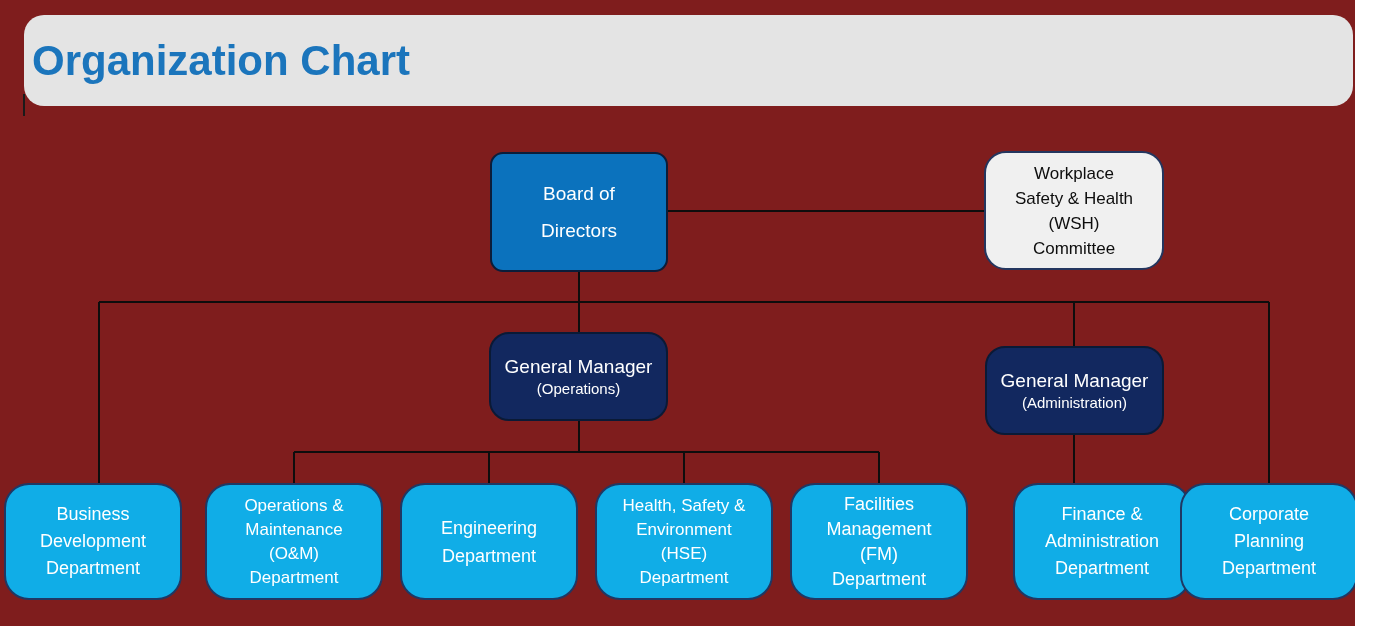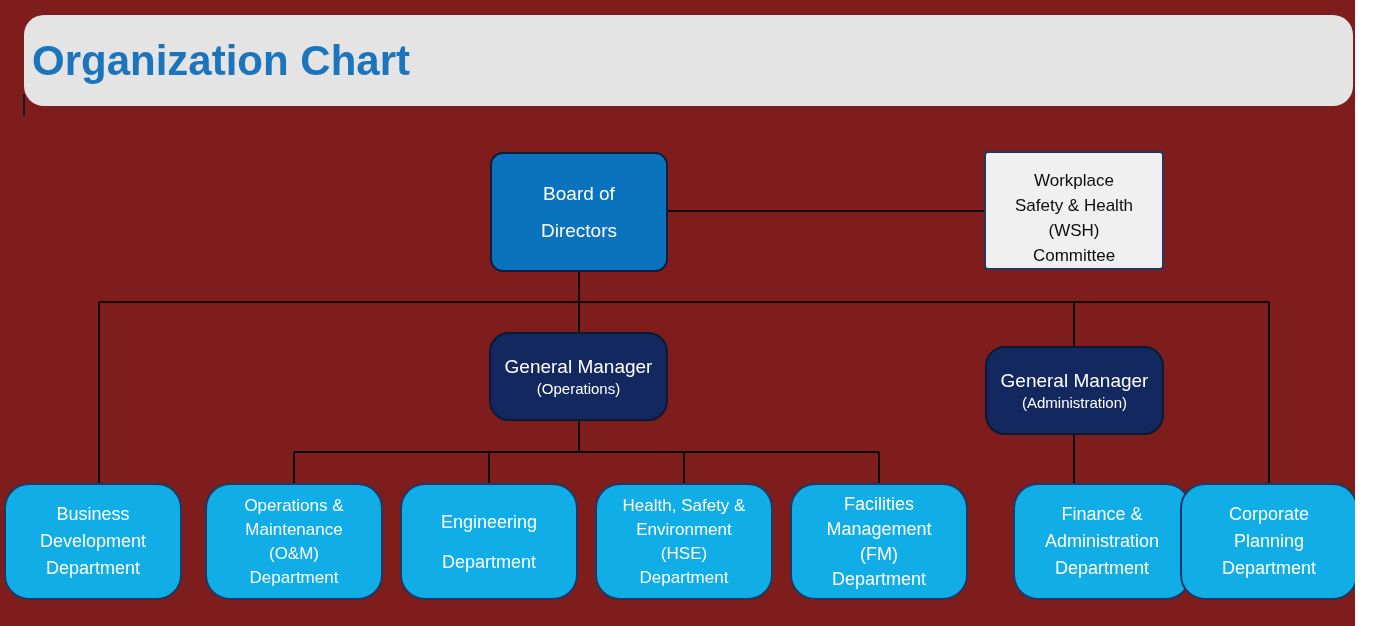--- a/index.html
+++ b/index.html
@@ -67,25 +67,24 @@
     border-radius: 13px;
     color: #ffffff;
     font-size: 19px;
     line-height: 37px;
   }
   .node-wsh {
     left: 984px; top: 151px;
     width: 180px; height: 119px;
     background: #f0f0f0;
     border: 2px solid #24365f;
-    border-radius: 4px;
+    border-radius: 22px;
     color: #0d0d0d;
     font-size: 17px;
     line-height: 25px;
-    justify-content: flex-end;
   }
   .node-gm {
     width: 179px; height: 89px;
     background: #12285f;
     border: 2px solid #0a1a36;
     border-radius: 20px;
     color: #ffffff;
   }
   .node-gm-ops { left: 489px; top: 332px; }
   .node-gm-admin { left: 985px; top: 346px; }
@@ -96,21 +95,21 @@
     top: 483px;
     width: 178px; height: 117px;
     background: #10ade7;
     border: 2.5px solid #1f3864;
     border-radius: 25px;
     color: #ffffff;
     font-size: 18px;
     line-height: 27px;
   }
   .dept-4line { font-size: 17px; line-height: 24px; }
-  .dept-2line { line-height: 40px; }
+  .dept-2line { line-height: 28px; }
   .dept-fm { font-size: 18px; line-height: 25px; }
   .d1 { left: 4px; }
   .d2 { left: 205px; }
   .d3 { left: 400px; }
   .d4 { left: 595px; align-items: center; }
   .d5 { left: 790px; }
   .d6 { left: 985px; margin-left: 28px; }
   .d7 { left: 1180px; }
 </style>
 </head>

